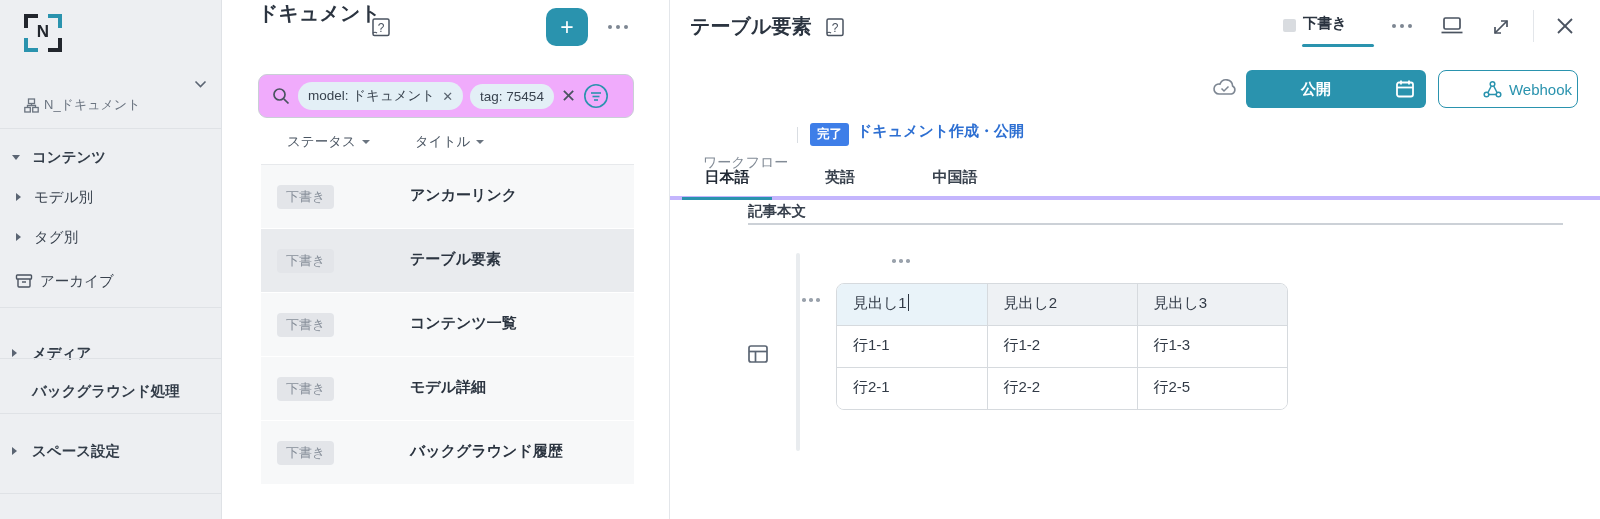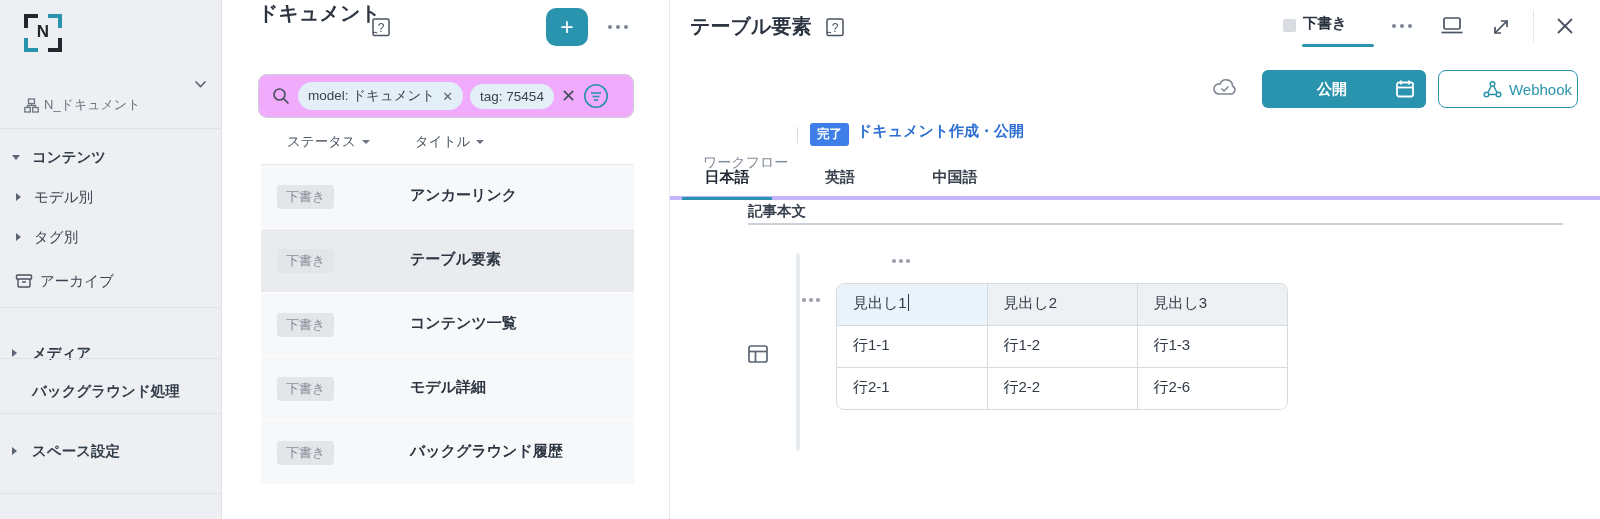--- a/index.html
+++ b/index.html
@@ -67,21 +67,21 @@
   #dp-status-square { left:613px; top:19px; width:13px; height:13px; background:#d9dce0; border-radius:2px; }
   #dp-status-label { left:633px; top:14px; font-size:14.5px; font-weight:bold; color:#2b3440; }
   #dp-status-underline { left:632px; top:44px; width:72px; height:3px; background:#2a93ae; border-radius:2px; }
   #dp-menu { left:722px; top:24px; }
   .icon-btn { background:none; border:none; cursor:pointer; padding:0; }
   #dp-laptop { left:768px; top:13px; }
   #dp-expand { left:818px; top:14px; }
   #dp-vdiv { left:863px; top:10px; width:1px; height:32px; background:#e3e6ea; }
   #dp-close { left:882px; top:13px; }
   #dp-cloud { left:540px; top:74px; }
-  #dp-publish { left:592px; top:70px; width:140px; height:38px; background:#2a93ae; color:#fff;
+  #dp-publish { left:576px; top:70px; width:140px; height:38px; background:#2a93ae; color:#fff;
     border:none; border-radius:6px 0 0 6px; font-size:15px; font-weight:bold; cursor:pointer; }
   #dp-schedule { left:714px; top:70px; width:42px; height:38px; background:#2a93ae; border:none;
     border-radius:0 6px 6px 0; cursor:pointer; }
   #dp-webhook { left:768px; top:70px; width:140px; height:38px; background:#fff; border:1px solid #2a93ae;
     border-radius:8px; color:#2a93ae; font-size:15px; cursor:pointer;
     display:flex; align-items:center; justify-content:center; gap:7px;padding-left:39px; }
   #wf-label { left:33px; top:126px; font-size:14px; color:#828b96;margin-top:28px; }
   #wf-div { left:127px; top:127px; width:1px; height:16px; background:#d9dde2; }
   #wf-badge { left:140px; top:123px; background:#3e7ee8; color:#fff; font-size:12.5px;
     font-weight:bold; padding:3px 7px; border-radius:3px; }
@@ -348,18 +348,18 @@
       </thead>
       <tbody>
         <tr>
           <td>行1-1</td>
           <td>行1-2</td>
           <td>行1-3</td>
         </tr>
         <tr>
           <td>行2-1</td>
           <td>行2-2</td>
-          <td>行2-6</td>
+          <td>行2-5</td>
         </tr>
       </tbody>
     </table>
   </div>
 </div>
 
 </body></html>

